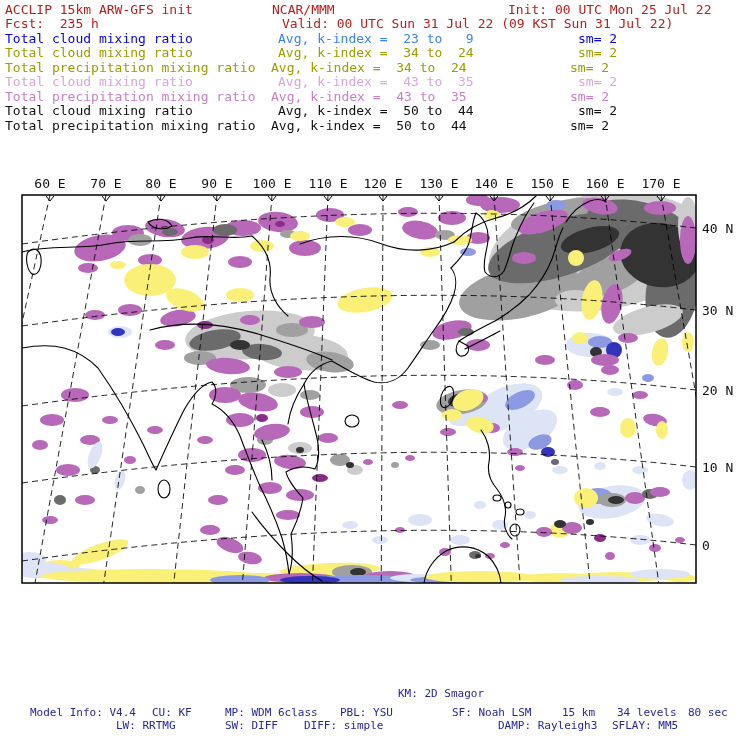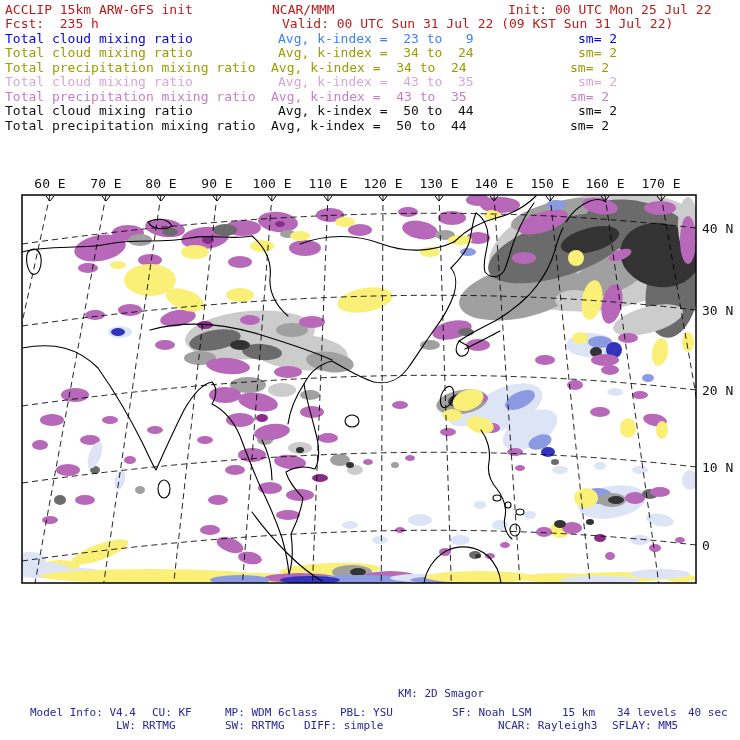--- a/index.html
+++ b/index.html
@@ -383,21 +383,21 @@
 </div>
 
 <div>
   <span class="abs fcell" style="left:30px;top:707px">Model Info: V4.4</span>
   <span class="abs fcell" style="left:152px;top:707px">CU: KF</span>
   <span class="abs fcell" style="left:225px;top:707px">MP: WDM 6class</span>
   <span class="abs fcell" style="left:340px;top:707px">PBL: YSU</span>
   <span class="abs fcell" style="left:452px;top:707px">SF: Noah LSM</span>
   <span class="abs fcell" style="left:562px;top:707px">15 km</span>
   <span class="abs fcell" style="left:617px;top:707px">34 levels</span>
-  <span class="abs fcell" style="left:688px;top:707px">40 sec</span>
+  <span class="abs fcell" style="left:688px;top:707px">80 sec</span>
 
   <span class="abs fcell" style="left:116px;top:720px">LW: RRTMG</span>
-  <span class="abs fcell" style="left:225px;top:720px">SW: RRTMG</span>
+  <span class="abs fcell" style="left:225px;top:720px">SW: DIFF</span>
   <span class="abs fcell" style="left:304px;top:720px">DIFF: simple</span>
   <span class="abs fcell" style="left:398px;top:688px">KM: 2D Smagor</span>
-  <span class="abs fcell" style="left:498px;top:720px">NCAR: Rayleigh3</span>
+  <span class="abs fcell" style="left:498px;top:720px">DAMP: Rayleigh3</span>
   <span class="abs fcell" style="left:612px;top:720px">SFLAY: MM5</span>
 </div>
 
 </body></html>

